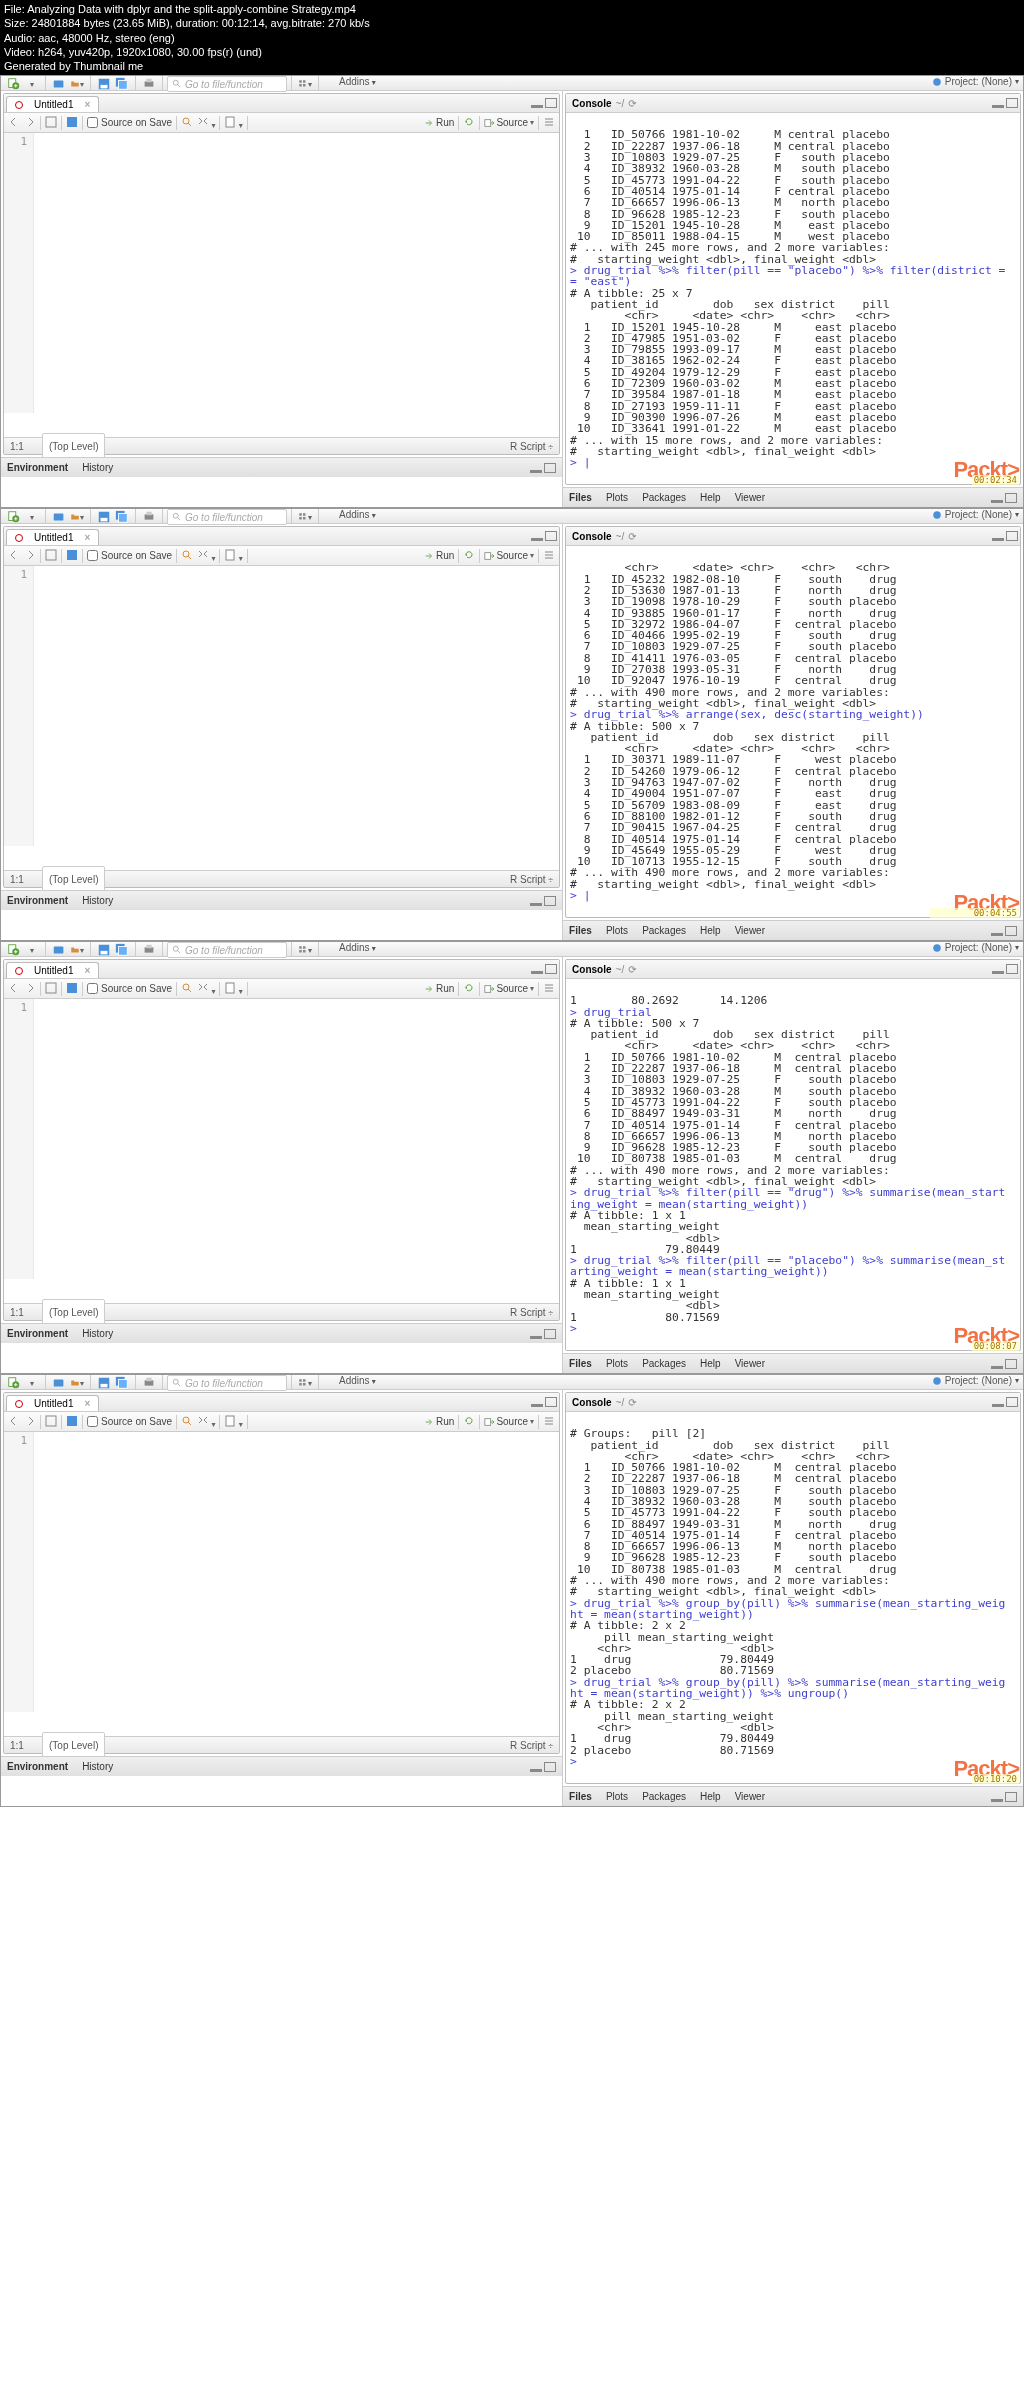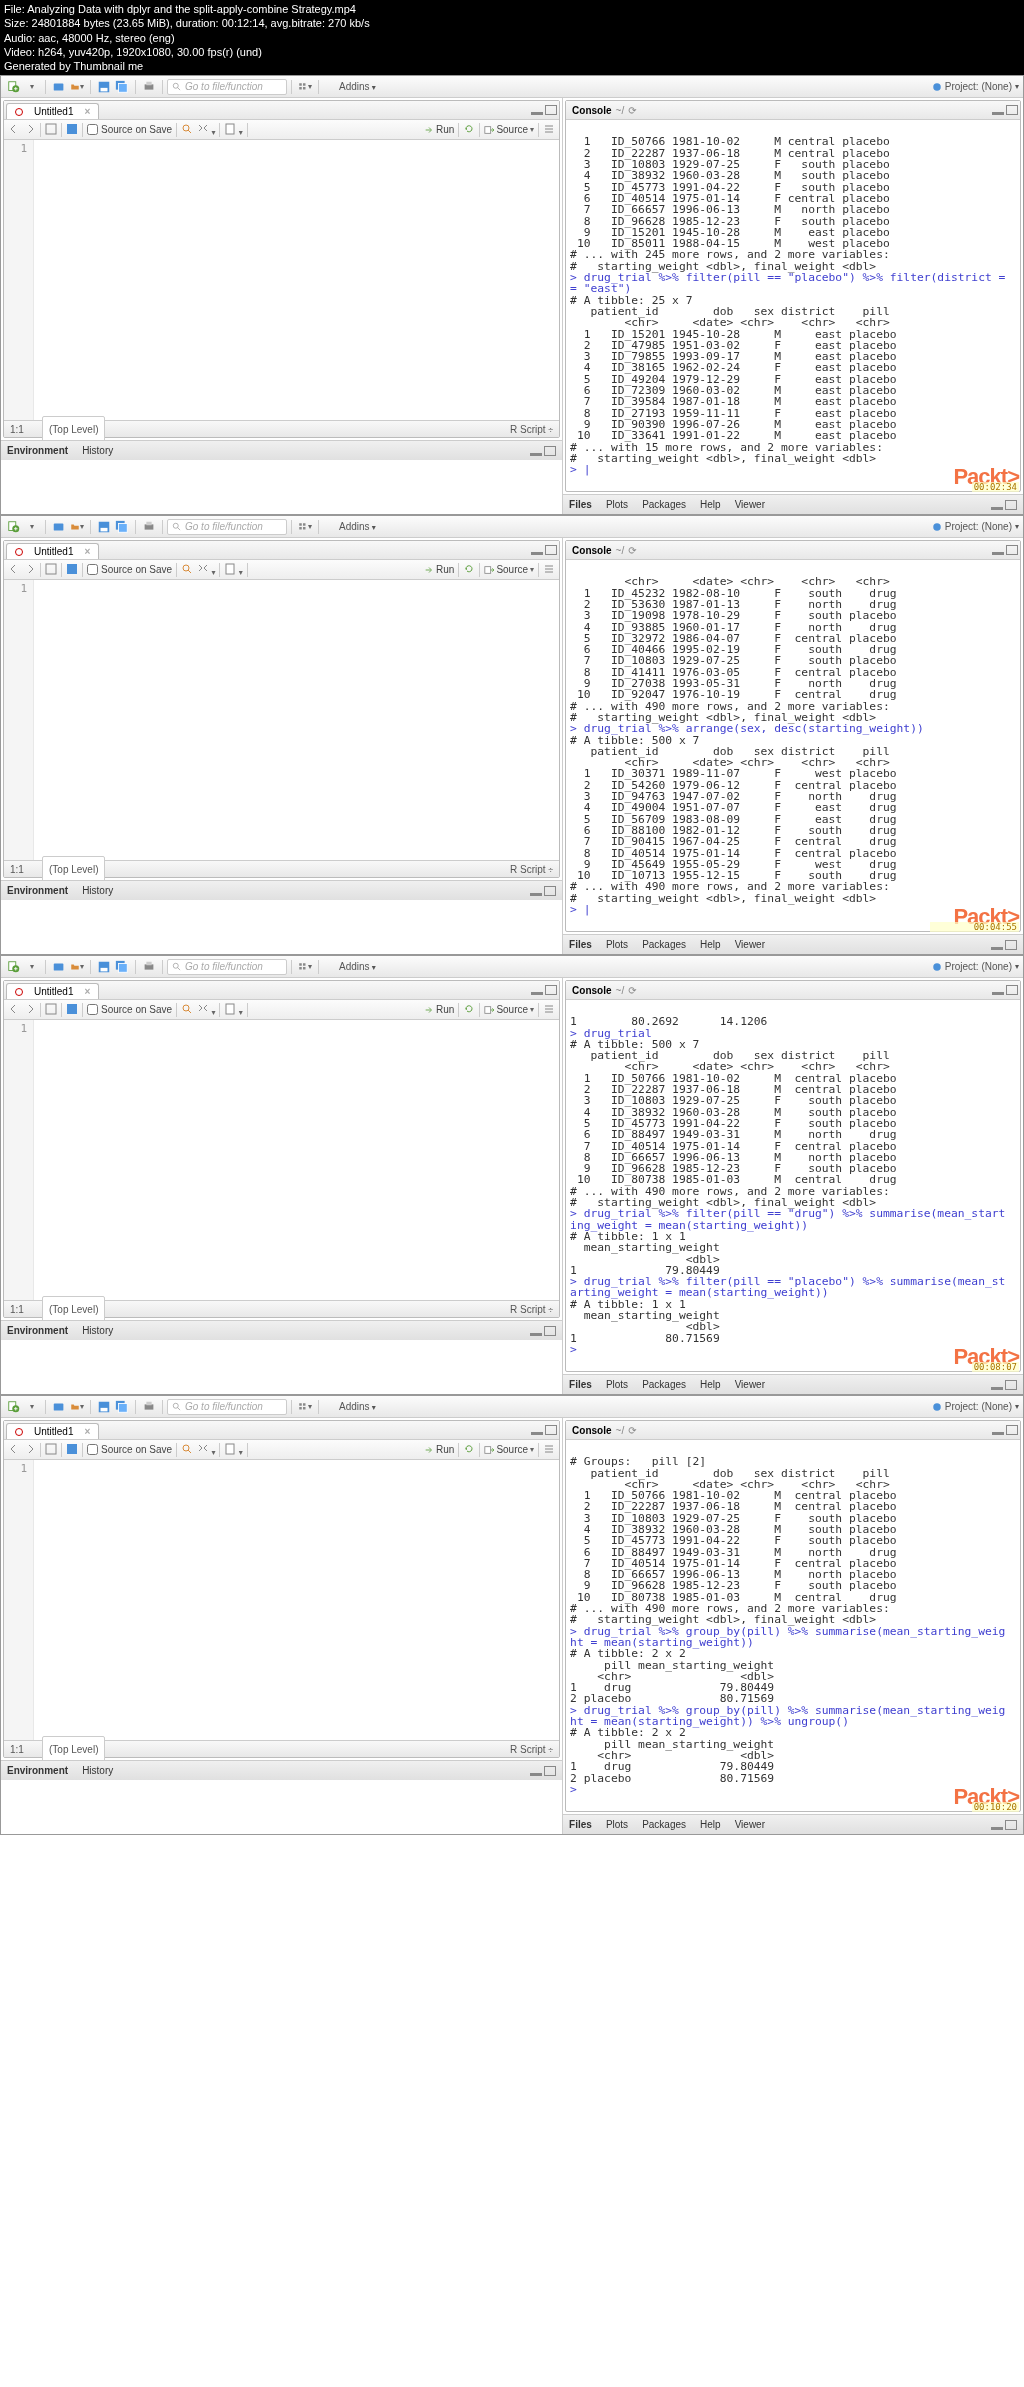--- a/index.html
+++ b/index.html
@@ -1,19 +1,19 @@
 <!DOCTYPE html>
 <html><head>
 <meta charset="utf-8">
 <style>
   *{box-sizing:border-box;margin:0;padding:0;}
   body{font-family:"Lucida Console",Menlo,Monaco,monospace;font-size:11px;background:#fff;}
   .header-black{background:#000;color:#fff;padding:2px 4px;font-family:Verdana,sans-serif;font-size:11px;line-height:1.3;}
   .instance{border:1px solid #999;margin-bottom:0;position:relative;}
-  .top-toolbar{height:22px;background:linear-gradient(#fcfcfc,#e8e8e8);border-bottom:1px solid #ccc;display:flex;align-items:center;padding:0 4px;font-family:Verdana,sans-serif;font-size:10px;color:#555;}
+  .top-toolbar{height:15px;background:linear-gradient(#fcfcfc,#e8e8e8);border-bottom:1px solid #ccc;display:flex;align-items:flex-start;padding:0 4px;font-family:Verdana,sans-serif;font-size:10px;color:#555;}
   .top-toolbar .tb-btn{width:16px;height:16px;margin:0 1px;display:inline-flex;align-items:center;justify-content:center;border:1px solid transparent;border-radius:2px;}
   .top-toolbar .sep{width:1px;height:14px;background:#ccc;margin:0 4px;}
   .goto-box{display:flex;align-items:center;border:1px solid #ccc;border-radius:2px;background:#fff;padding:1px 4px;width:120px;color:#aaa;font-style:italic;font-size:10px;height:16px;}
   .goto-box svg{width:10px;height:10px;margin-right:3px;fill:#888;}
   .addins{margin-left:16px;cursor:pointer;}
   .addins::after{content:" ▾";font-size:8px;}
   .project-label{margin-left:auto;display:flex;align-items:center;}
   .project-label svg{width:10px;height:10px;fill:#4a90d9;margin-right:3px;}
   .project-label::after{content:" ▾";font-size:8px;margin-left:3px;}
   .panes{display:flex;height:auto;}
@@ -31,21 +31,21 @@
   .doc-toolbar .tb-btn svg{width:12px;height:12px;}
   .doc-toolbar .sep{width:1px;height:14px;background:#ccc;}
   .source-save{display:flex;align-items:center;gap:3px;}
   .source-save input{width:11px;height:11px;}
   .run-btn,.source-btn{display:flex;align-items:center;gap:2px;}
   .run-btn svg,.source-btn svg{width:10px;height:10px;}
   .drop::after{content:" ▾";font-size:8px;color:#666;}
   .editor-body{display:flex;min-height:280px;background:#fff;}
   .gutter{width:30px;background:#f5f5f5;border-right:1px solid #e8e8e8;text-align:right;padding:2px 6px 2px 0;color:#999;}
   .editor-content{flex:1;padding:2px 4px;}
-  .status-bar{background:linear-gradient(#f8f8f8,#e8e8e8);border-top:1px solid #ccc;height:17px;display:flex;align-items:center;padding:0 6px;font-family:Verdana,sans-serif;font-size:10px;color:#555;}
+  .status-bar{background:linear-gradient(#f8f8f8,#e8e8e8);border-top:1px solid #ccc;height:17px;display:flex;align-items:center;padding:0 6px;font-family:Verdana,sans-serif;font-size:10px;color:#555;margin-top:24px;}
   .status-bar .pos{min-width:28px;}
   .status-bar .toplevel{border:1px solid #ccc;background:#fff;padding:7px 6px;border-radius:2px;margin-left:4px;}
   .status-bar .rscript{margin-left:auto;}
   .status-bar .rscript::after{content:" ÷";font-size:9px;}
   .bottom-tabs{background:linear-gradient(#f0f0f0,#e0e0e0);border-top:1px solid #ccc;height:20px;display:flex;align-items:center;padding:0 6px;gap:14px;font-family:Verdana,sans-serif;font-size:10px;color:#333;}
   .bottom-tabs span{cursor:pointer;}
   .bottom-tabs .active{font-weight:bold;}
   .bottom-tabs .win-icons{margin-left:auto;}
   .console-body{padding:16px 4px;font-family:"Lucida Console",Menlo,monospace;font-size:11.3px;line-height:1.0;white-space:pre;color:#333;min-height:280px;overflow:hidden;}
   .console-body .cmd{color:#4040d0;}

